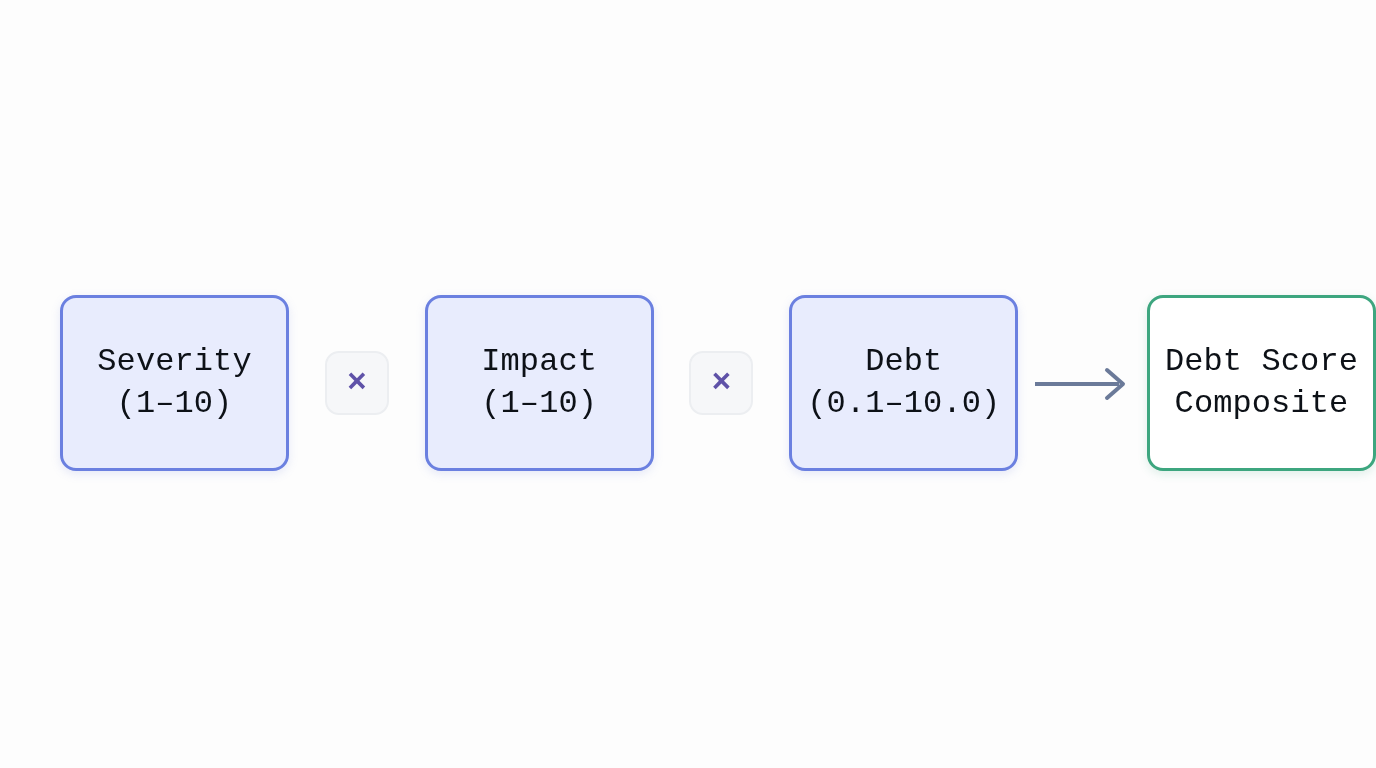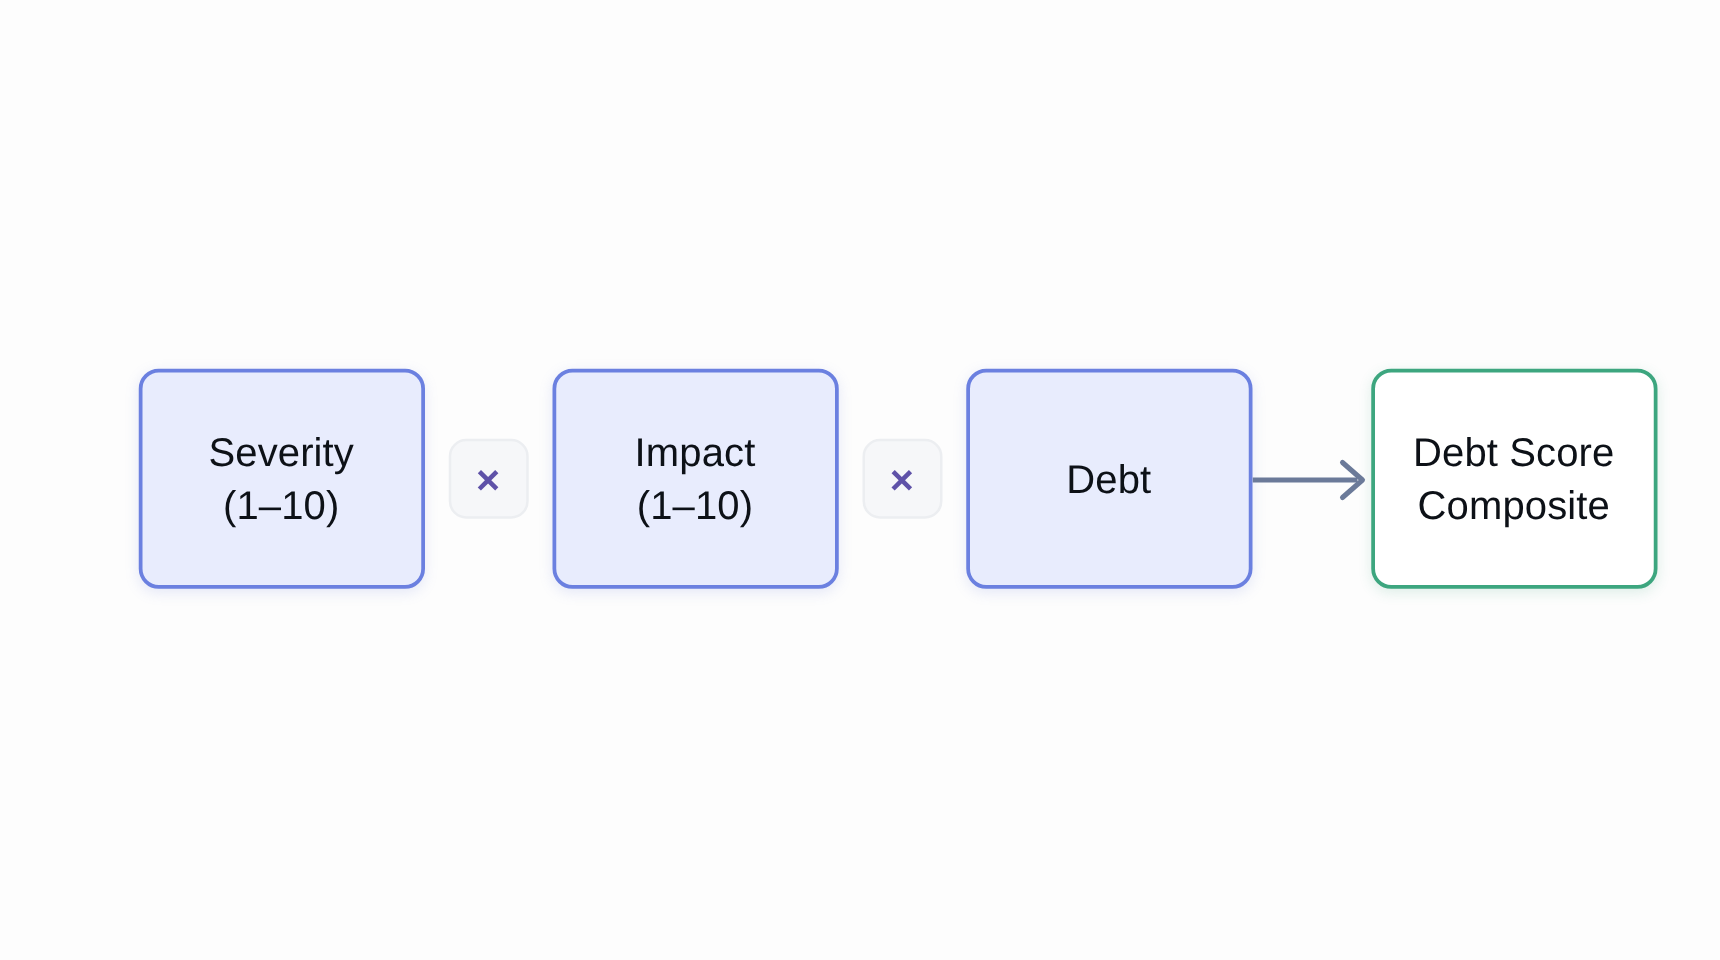--- a/index.html
+++ b/index.html
@@ -22,23 +22,24 @@
   
   .formula-row {
     position: absolute;
     left: 0;
     top: 295px;
     width: 1376px;
     height: 176px;
     display: flex;
     flex-direction: row;
     align-items: center;
-    justify-content: center;
+    justify-content: space-between;
     padding-left: 60px;
     box-sizing: border-box;
+    font-family: Liberation Mono, monospace;
   }
 
   .factor-box {
     width: 229px;
     height: 176px;
     box-sizing: border-box;
     border: 3px solid #6b80e0;
     border-radius: 16px;
     background: #e8ecfd;
     display: flex;
@@ -145,20 +146,21 @@
       <div class="line">Impact</div>
       <div class="line">(1–10)</div>
     </div>
 
     <div class="op-badge">
       <span class="glyph">×</span>
     </div>
 
     <div class="factor-box">
       <div class="line">Debt</div>
+      <div class="line">(0.1–10.0)</div>
     </div>
 
     <div class="arrow-wrap">
       <svg width="95" height="176" viewBox="0 0 95 176" xmlns="http://www.w3.org/2000/svg">
         <line x1="0" y1="89" x2="84" y2="89" stroke="#6b7a99" stroke-width="4"></line>
         <polyline points="72,75 88,89 72,103" fill="none" stroke="#6b7a99" stroke-width="4" stroke-linecap="round" stroke-linejoin="round"></polyline>
       </svg>
     </div>
 
     <div class="result-box">

